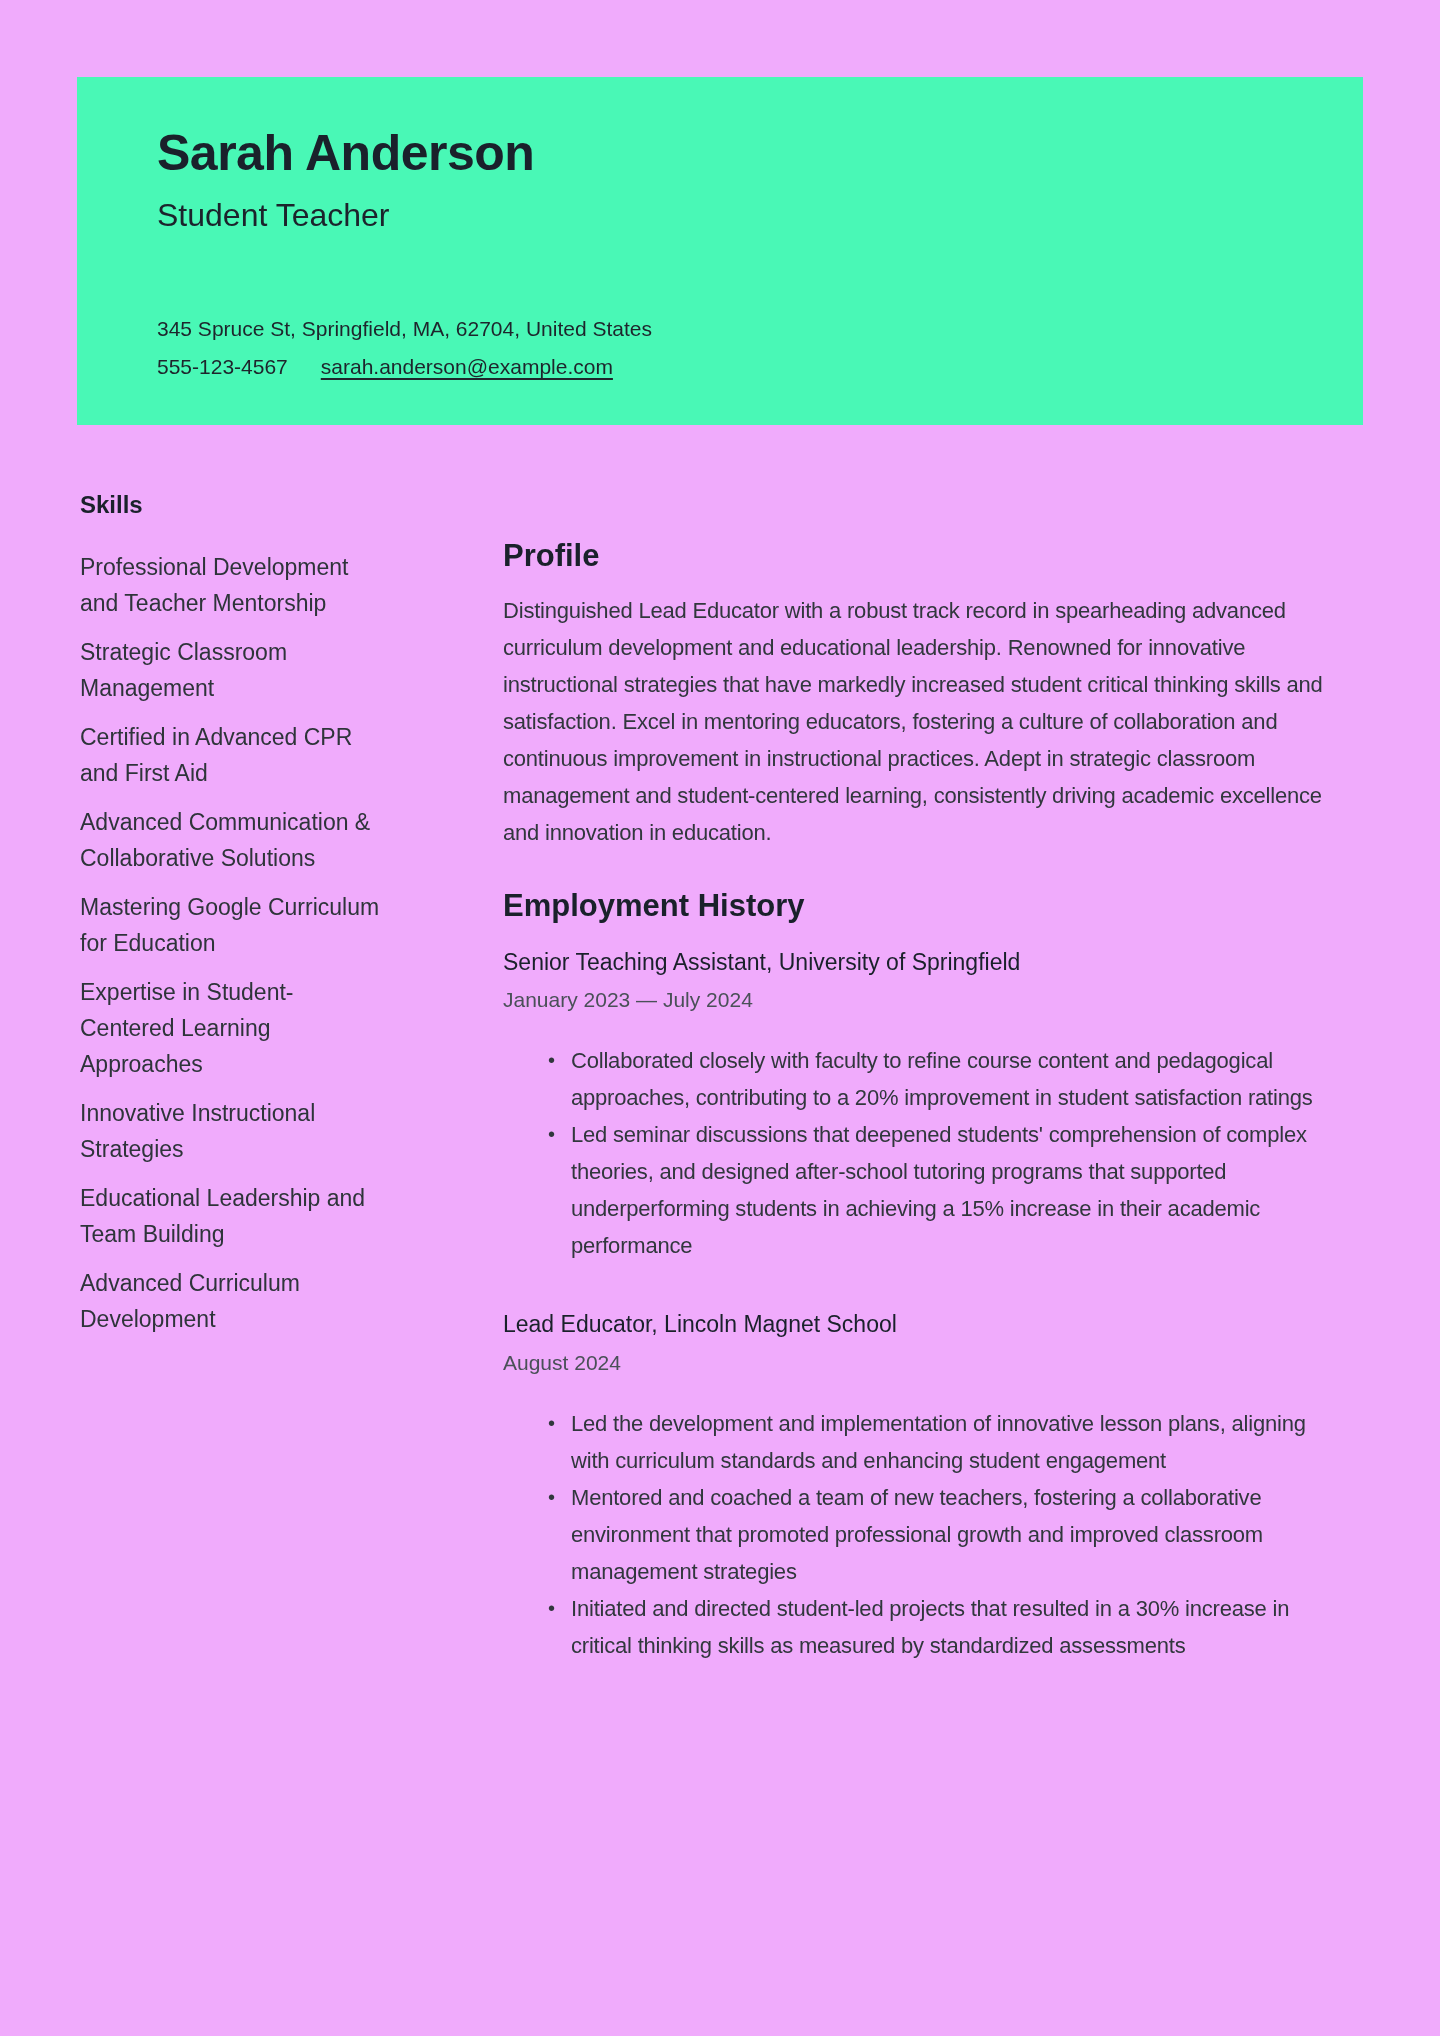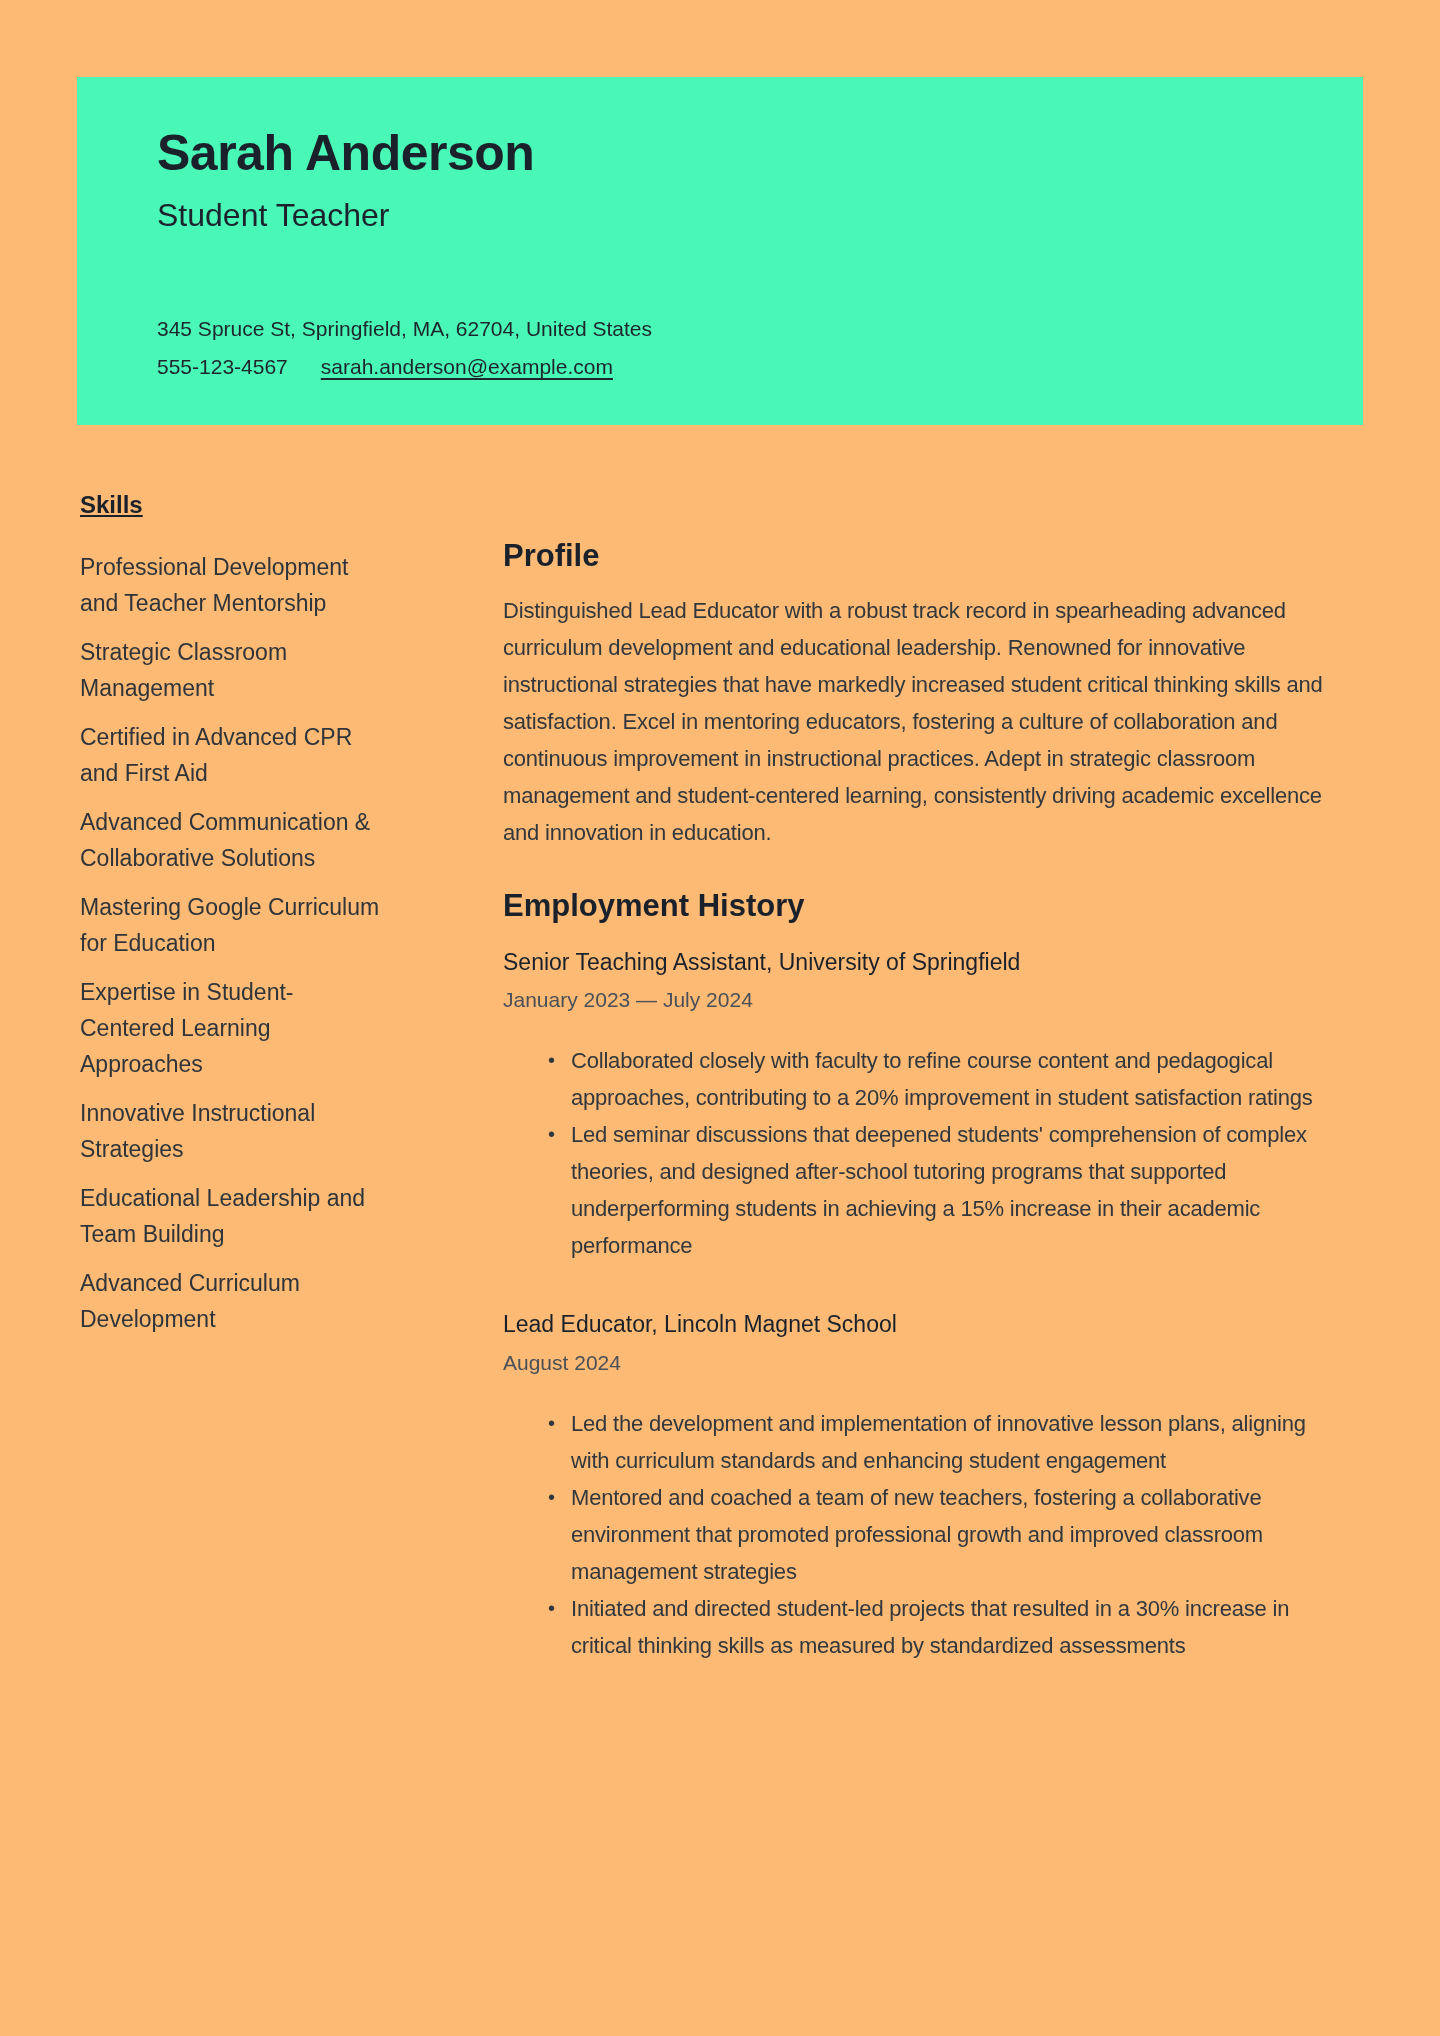--- a/index.html
+++ b/index.html
@@ -11,21 +11,21 @@
     width: 1440px;
     height: 2036px;
     font-family: "Liberation Sans", sans-serif;
     color: #2e343a;
     -webkit-font-smoothing: antialiased;
   }
   .page {
     position: relative;
     width: 1440px;
     height: 2036px;
-    background: #fdba74;
+    background: #f0abfc;
     overflow: hidden;
   }
   
   .header-band {
     margin: 77px 77px 0 77px;
     height: 348px;
     box-sizing: border-box;
     background: #49f8b6;
     padding: 48px 80px 0 80px;
   }
@@ -67,21 +67,20 @@
   .sidebar {
     width: 300px;
     margin-right: 123px;
     flex: 0 0 auto;
   }
   .sidebar-heading {
     margin: 4px 0 30px 0;
     font-size: 24px;
     font-weight: 700;
     color: #1a212b;
-    text-decoration: underline;
   }
   .skills-list {
     list-style: none;
     margin: 0;
     padding: 0;
   }
   .skills-list li {
     font-size: 23px;
     line-height: 36px;
     color: #2e343a;

